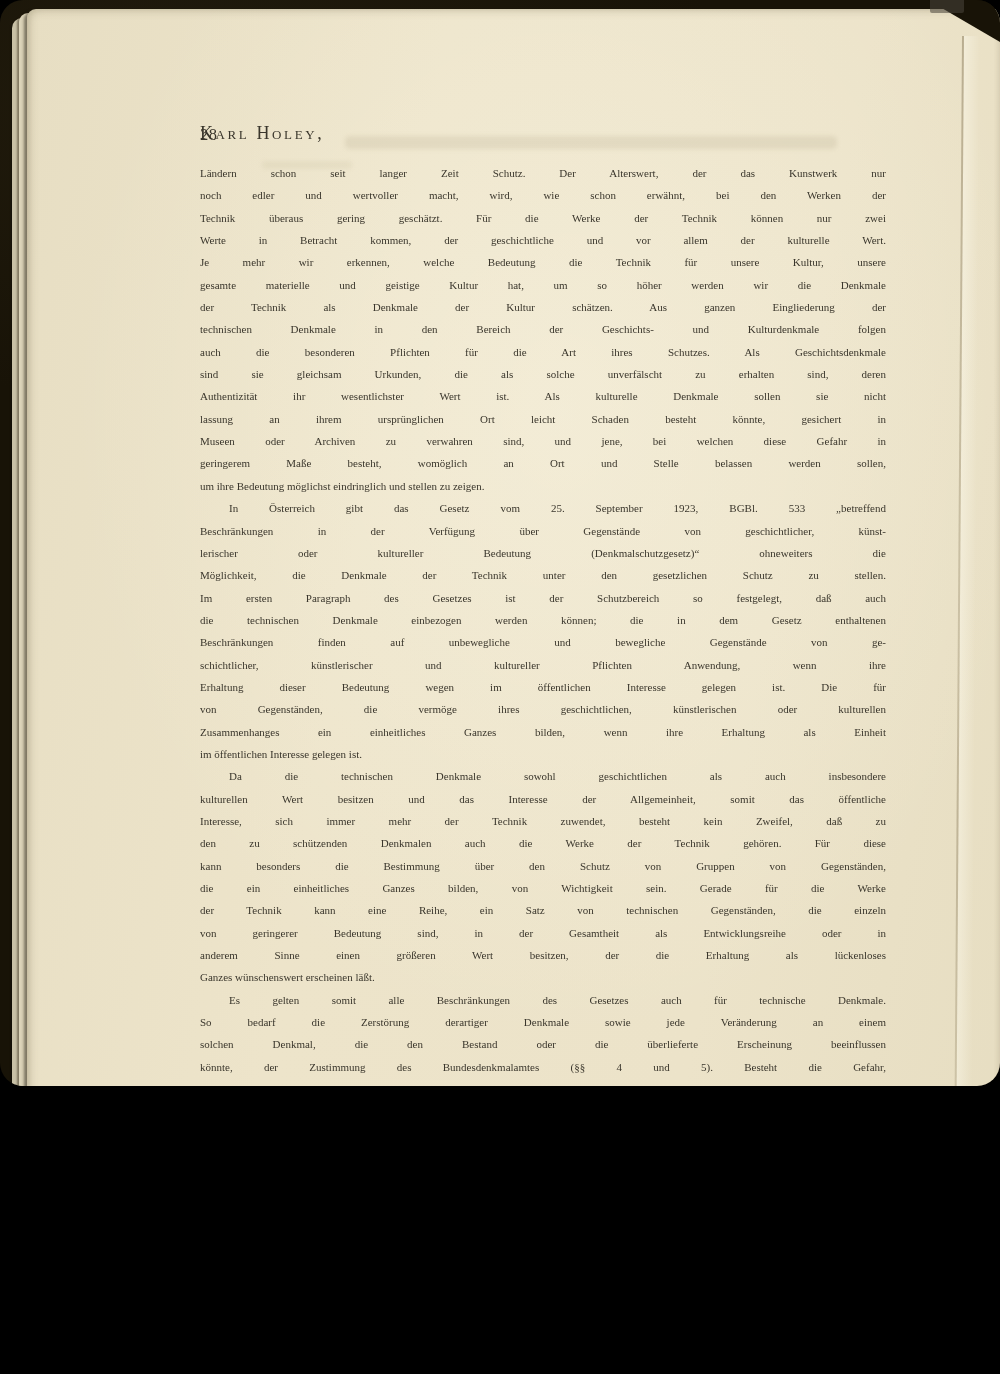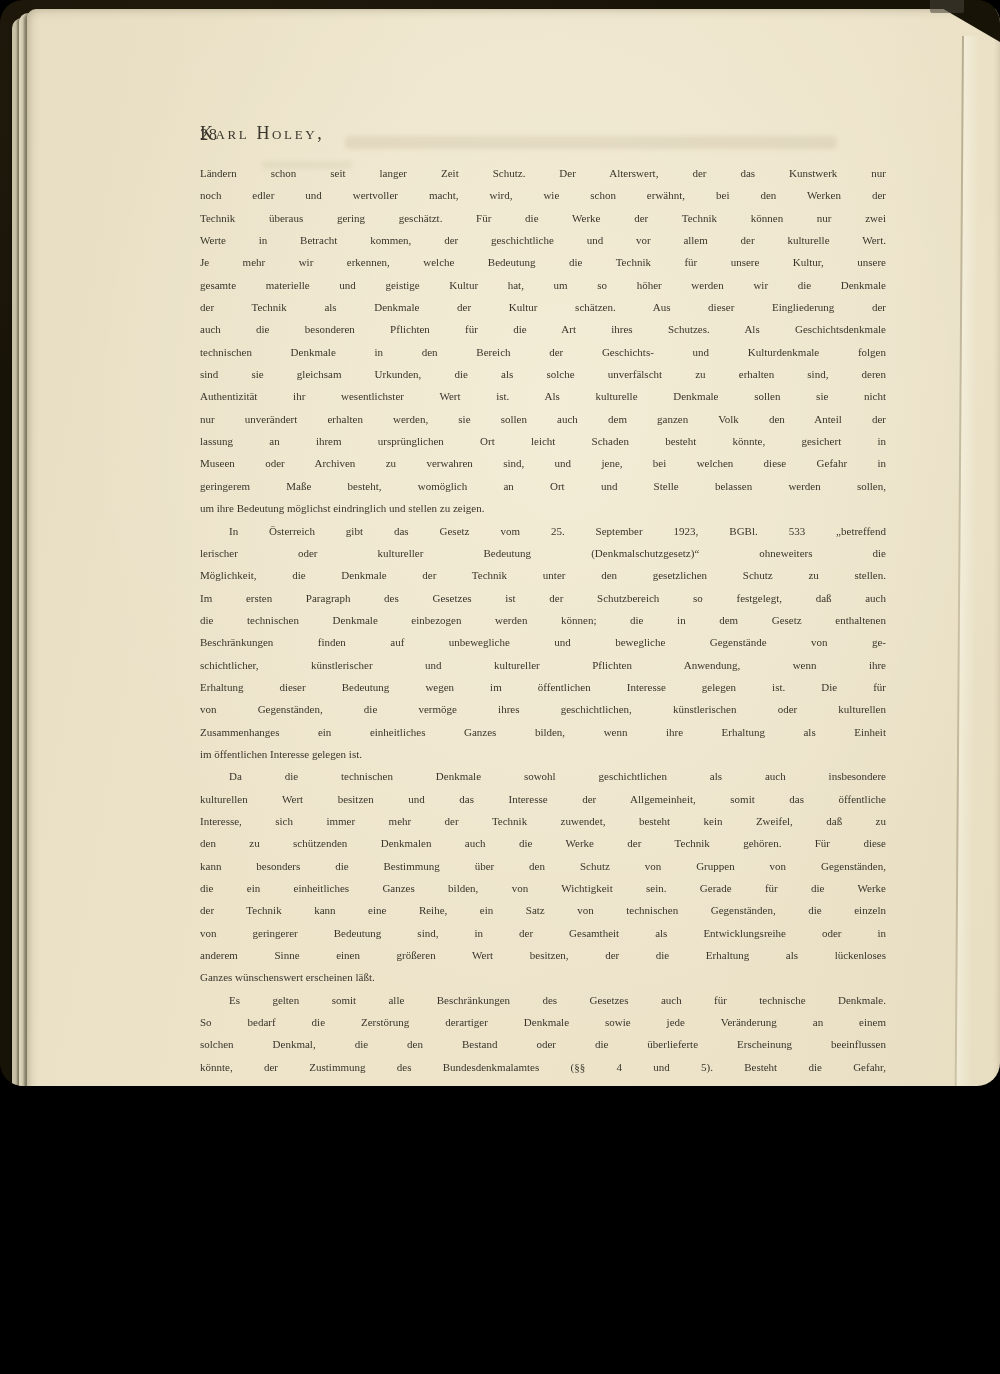--- a/index.html
+++ b/index.html
@@ -121,33 +121,33 @@
   </div>
 
   <div class="text-block">
       <div>
         <div class="line">Ländern schon seit langer Zeit Schutz. Der Alterswert, der das Kunstwerk nur</div>
         <div class="line">noch edler und wertvoller macht, wird, wie schon erwähnt, bei den Werken der</div>
         <div class="line">Technik überaus gering geschätzt. Für die Werke der Technik können nur zwei</div>
         <div class="line">Werte in Betracht kommen, der geschichtliche und vor allem der kulturelle Wert.</div>
         <div class="line">Je mehr wir erkennen, welche Bedeutung die Technik für unsere Kultur, unsere</div>
         <div class="line">gesamte materielle und geistige Kultur hat, um so höher werden wir die Denkmale</div>
-        <div class="line">der Technik als Denkmale der Kultur schätzen. Aus dieser Eingliederung der</div>
+        <div class="line">der Technik als Denkmale der Kultur schätzen. Aus ganzen Eingliederung der</div>
+        <div class="line">technischen Denkmale in den Bereich der Geschichts- und Kulturdenkmale folgen</div>
         <div class="line">auch die besonderen Pflichten für die Art ihres Schutzes. Als Geschichtsdenkmale</div>
-        <div class="line">technischen Denkmale in den Bereich der Geschichts- und Kulturdenkmale folgen</div>
         <div class="line">sind sie gleichsam Urkunden, die als solche unverfälscht zu erhalten sind, deren</div>
         <div class="line">Authentizität ihr wesentlichster Wert ist. Als kulturelle Denkmale sollen sie nicht</div>
-        <div class="line">nur unverändert erhalten werden, sie sollen auch dem ganzen Volk den Anteil der</div>
         <div class="line">lassung an ihrem ursprünglichen Ort leicht Schaden besteht könnte, gesichert in</div>
         <div class="line">Museen oder Archiven zu verwahren sind, und jene, bei welchen diese Gefahr in</div>
         <div class="line">geringerem Maße besteht, womöglich an Ort und Stelle belassen werden sollen,</div>
         <div class="line endline">um ihre Bedeutung möglichst eindringlich und stellen zu zeigen.</div>
       </div>
       <div>
         <div class="line indent">In Österreich gibt das Gesetz vom 25. September 1923, BGBl. 533 „betreffend</div>
+        <div class="line">Beschränkungen in der Verfügung über Gegenstände von geschichtlicher, künst-</div>
         <div class="line">lerischer oder kultureller Bedeutung (Denkmalschutzgesetz)“ ohneweiters die</div>
         <div class="line">Möglichkeit, die Denkmale der Technik unter den gesetzlichen Schutz zu stellen.</div>
         <div class="line">Im ersten Paragraph des Gesetzes ist der Schutzbereich so festgelegt, daß auch</div>
         <div class="line">die technischen Denkmale einbezogen werden können; die in dem Gesetz enthaltenen</div>
         <div class="line">Beschränkungen finden auf unbewegliche und bewegliche Gegenstände von ge-</div>
         <div class="line">schichtlicher, künstlerischer und kultureller Pflichten Anwendung, wenn ihre</div>
         <div class="line">Erhaltung dieser Bedeutung wegen im öffentlichen Interesse gelegen ist. Die für</div>
         <div class="line">von Gegenständen, die vermöge ihres geschichtlichen, künstlerischen oder kulturellen</div>
         <div class="line">Zusammenhanges ein einheitliches Ganzes bilden, wenn ihre Erhaltung als Einheit</div>
         <div class="line endline">im öffentlichen Interesse gelegen ist.</div>

